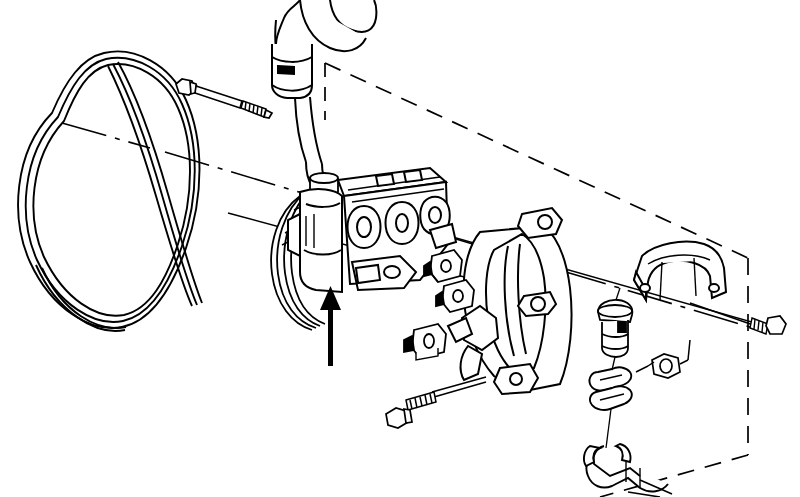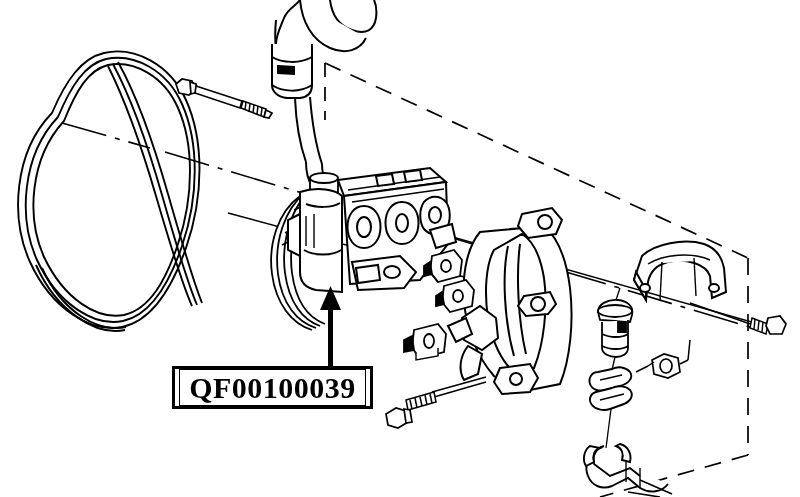--- a/index.html
+++ b/index.html
@@ -439,19 +439,14 @@
       <path d="M 616,300 L 620,288"></path>
     </g>
 
     <g fill="#000" stroke="none">
       <rect x="328" y="302" width="5" height="64"></rect>
       <path d="M 330.5,286 L 341,310 L 320,310 Z"></path>
     </g>
 
   </svg>
 
-  <div id="partnum-box">
-    <div id="partnum-inner">
-      <span id="partnum-text">QF00100039</span>
-    </div>
-  </div>
 
 </div>
 
 </body></html>

